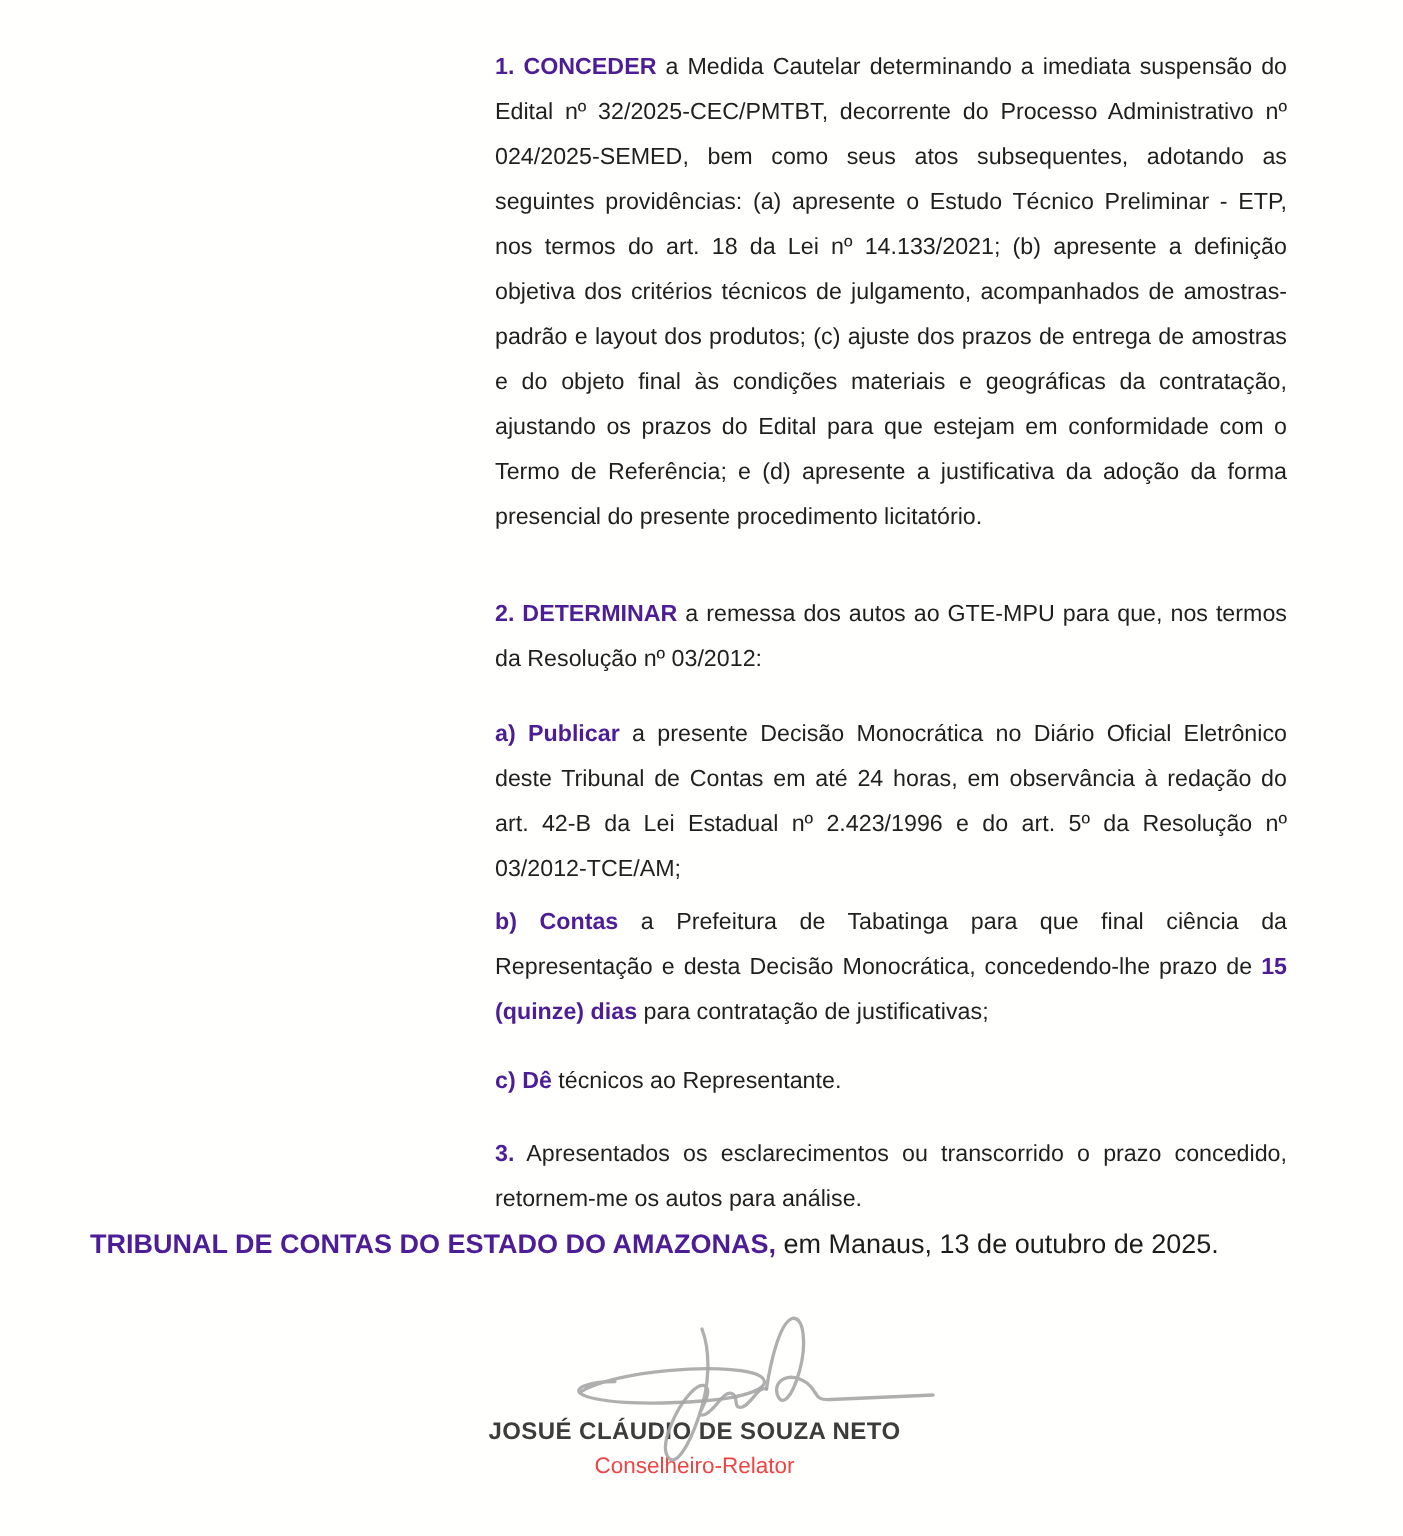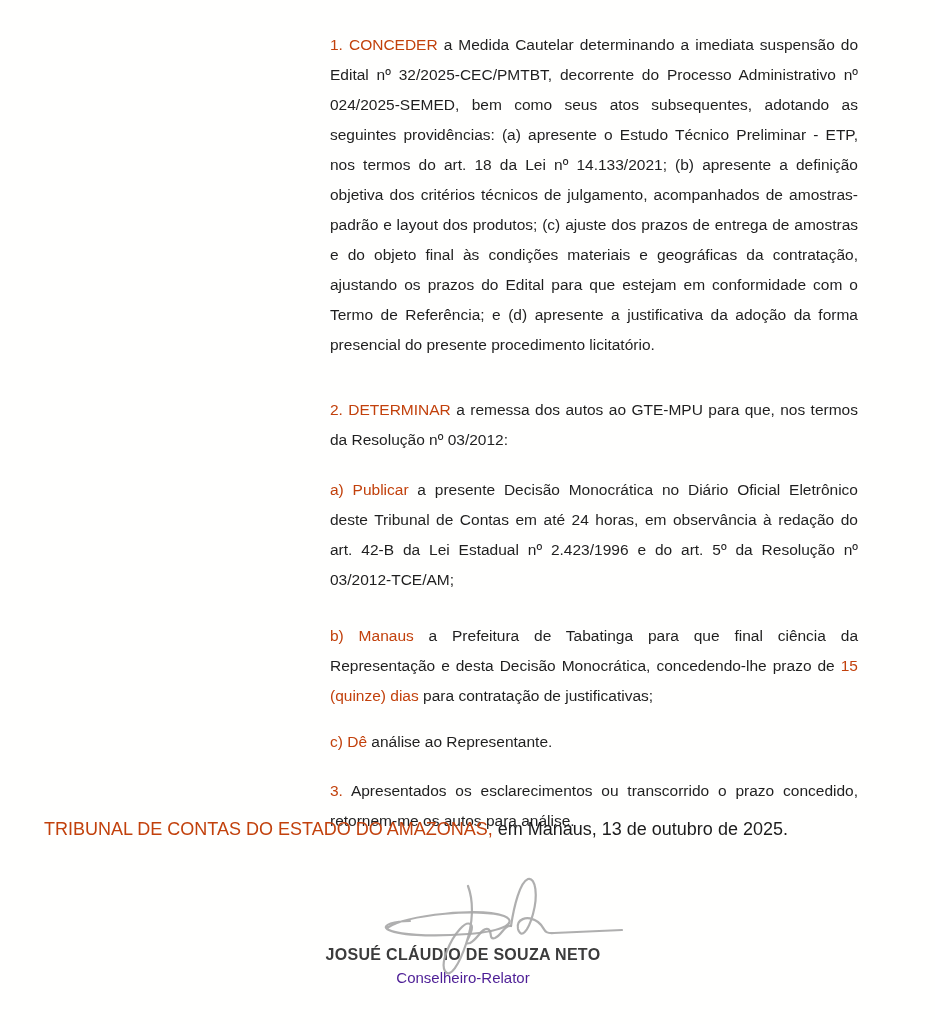--- a/index.html
+++ b/index.html
@@ -21,28 +21,28 @@
     left: 330px;
     top: 30px;
     width: 528px;
     font-size: 15.5px;
     line-height: 30px;
     text-align: justify;
   }
   .para { margin: 0; }
   .para.p1 { margin-bottom: 35px; }
   .para.p2 { margin-bottom: 20px; }
-  .para.p3 { margin-bottom: 26px; }
+  .para.p3 { margin-bottom: 5px; }
   .para.p4 { margin-bottom: 16px; }
   .para.p5 { margin-bottom: 19px; }
   .para.p6 { margin-bottom: 7px; }
-  .b { font-weight: normal; color: #c2410c; }
+  .b { font-weight: bold; color: #4c1d95; }
   .closing-line {
     position: absolute;
-    left: 44px;
+    left: 60px;
     top: 816px;
     width: 860px;
     font-size: 18px;
     line-height: 26px;
     white-space: nowrap;
     color: #1c1c1c;
   }
   .signature-block {
     position: absolute;
     left: 263px;
@@ -52,21 +52,21 @@
   }
   .sig-name {
     font-size: 16px;
     font-weight: bold;
     color: #3c3c3c;
     letter-spacing: 0.3px;
     line-height: 18px;
   }
   .sig-role {
     font-size: 15px;
-    color: #4c1d95;
+    color: #ef4444;
     margin-top: 5px;
     line-height: 17px;
   }
   .sig-svg {
     position: absolute;
     left: 330px;
     top: 872px;
     width: 300px;
     height: 112px;
     z-index: 2;
@@ -86,23 +86,23 @@
 <div class="page">
 
   <div class="body-text">
 
     <p class="para p1"><span class="b">1. CONCEDER</span><span> a Medida Cautelar determinando a imediata suspensão do Edital nº 32/2025-CEC/PMTBT, decorrente do Processo Administrativo nº 024/2025-SEMED, bem como seus atos subsequentes, adotando as seguintes providências: (a) apresente o Estudo Técnico Preliminar - ETP, nos termos do art. 18 da Lei nº 14.133/2021; (b) apresente a definição objetiva dos critérios técnicos de julgamento, acompanhados de amostras-padrão e layout dos produtos; (c) ajuste dos prazos de entrega de amostras e do objeto final às condições materiais e geográficas da contratação, ajustando os prazos do Edital para que estejam em conformidade com o Termo de Referência; e (d) apresente a justificativa da adoção da forma presencial do presente procedimento licitatório.</span></p>
 
     <p class="para p2"><span class="b">2. DETERMINAR</span><span> a remessa dos autos ao GTE-MPU para que, nos termos da Resolução nº 03/2012:</span></p>
 
     <p class="para p3"><span class="b">a) Publicar</span><span> a presente Decisão Monocrática no Diário Oficial Eletrônico deste Tribunal de Contas em até 24 horas, em observância à redação do art. 42-B da Lei Estadual nº 2.423/1996 e do art. 5º da Resolução nº 03/2012-TCE/AM;</span></p>
 
-    <p class="para p4"><span class="b">b) Manaus</span><span> a Prefeitura de Tabatinga para que final ciência da Representação e desta Decisão Monocrática, concedendo-lhe prazo de </span><span class="b">15 (quinze) dias</span><span> para contratação de justificativas;</span></p>
+    <p class="para p4"><span class="b">b) Contas</span><span> a Prefeitura de Tabatinga para que final ciência da Representação e desta Decisão Monocrática, concedendo-lhe prazo de </span><span class="b">15 (quinze) dias</span><span> para contratação de justificativas;</span></p>
 
-    <p class="para p5"><span class="b">c) Dê</span><span> análise ao Representante.</span></p>
+    <p class="para p5"><span class="b">c) Dê</span><span> técnicos ao Representante.</span></p>
 
     <p class="para p6"><span class="b">3.</span><span> Apresentados os esclarecimentos ou transcorrido o prazo concedido, retornem-me os autos para análise.</span></p>
 
   </div>
 
   <div class="closing-line"><span class="b">TRIBUNAL DE CONTAS DO ESTADO DO AMAZONAS,</span><span> em Manaus, 13 de outubro de 2025.</span></div>
 
   <svg class="sig-svg" viewBox="0 0 300 112" aria-hidden="true">
     <path d="M57,56 C78,42 152,36 174,44 C188,50 176,59 138,62 C100,65 66,63 57,57 C52,53 64,49 80,49"></path>
     <path d="M138,14 C144,30 143,52 136,72 C129,93 120,107 115,99 C110,91 120,68 130,57 C138,48 144,51 141,60 C138,69 133,73 140,71 C148,67 152,55 158,57 C163,59 158,68 165,66 C172,63 175,52 181,54"></path>

